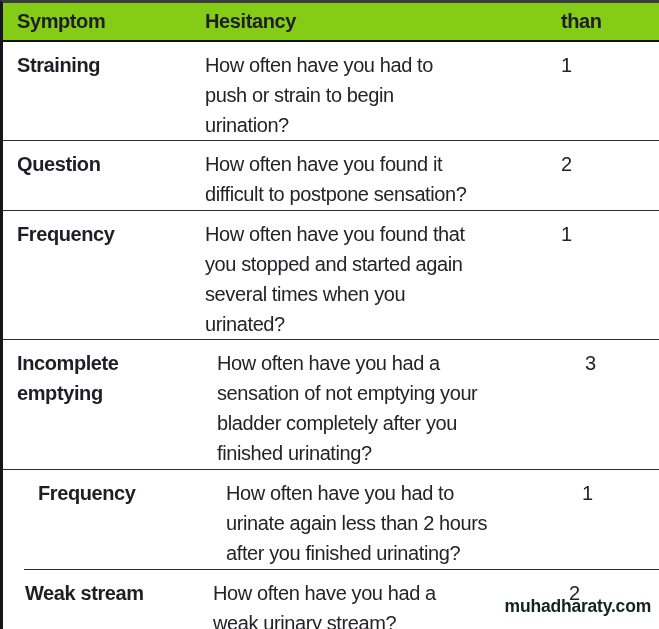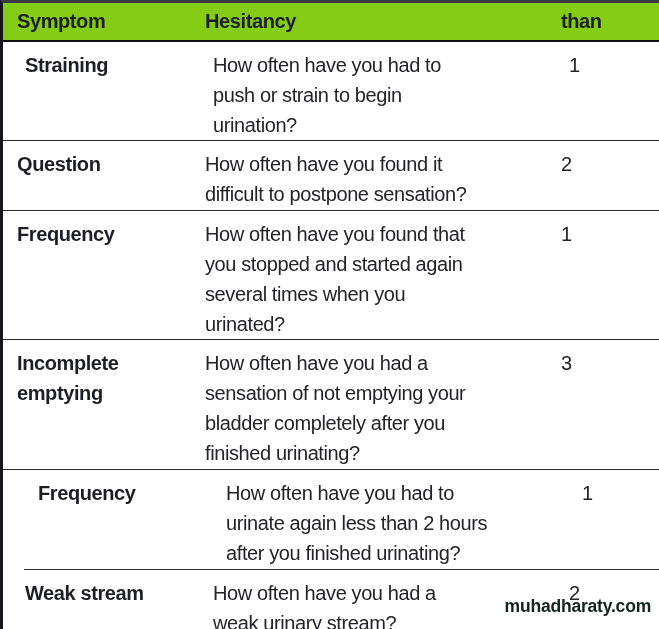--- a/index.html
+++ b/index.html
@@ -39,24 +39,24 @@
     box-sizing: border-box;
     display: grid;
     grid-template-columns: 202px 353px 1fr;
     padding-top: 8px;
     border-bottom: 1.5px solid #2a2a2e;
     font-size: 20px;
     line-height: 30px;
     letter-spacing: -0.4px;
   }
   .row:last-child { border-bottom: none; margin-left: 8px; }
-  .row-straining  { min-height: 99px; padding-left: 8px; }
+  .row-straining  { min-height: 99px; }
   .row-urgency    { min-height: 70px; }
   .row-hesitancy  { min-height: 129px; }
-  .row-incomplete { min-height: 130px; }
+  .row-incomplete { min-height: 130px; gap: 12px; }
   .row-frequency  { min-height: 100px; margin-left: 21px; }
   .cell-symptom {
     padding-left: 14px;
     padding-right: 8px;
     font-weight: bold;
     color: #1e1e26;
     white-space: pre-line;
   }
   .cell-question {
     padding-right: 14px;

